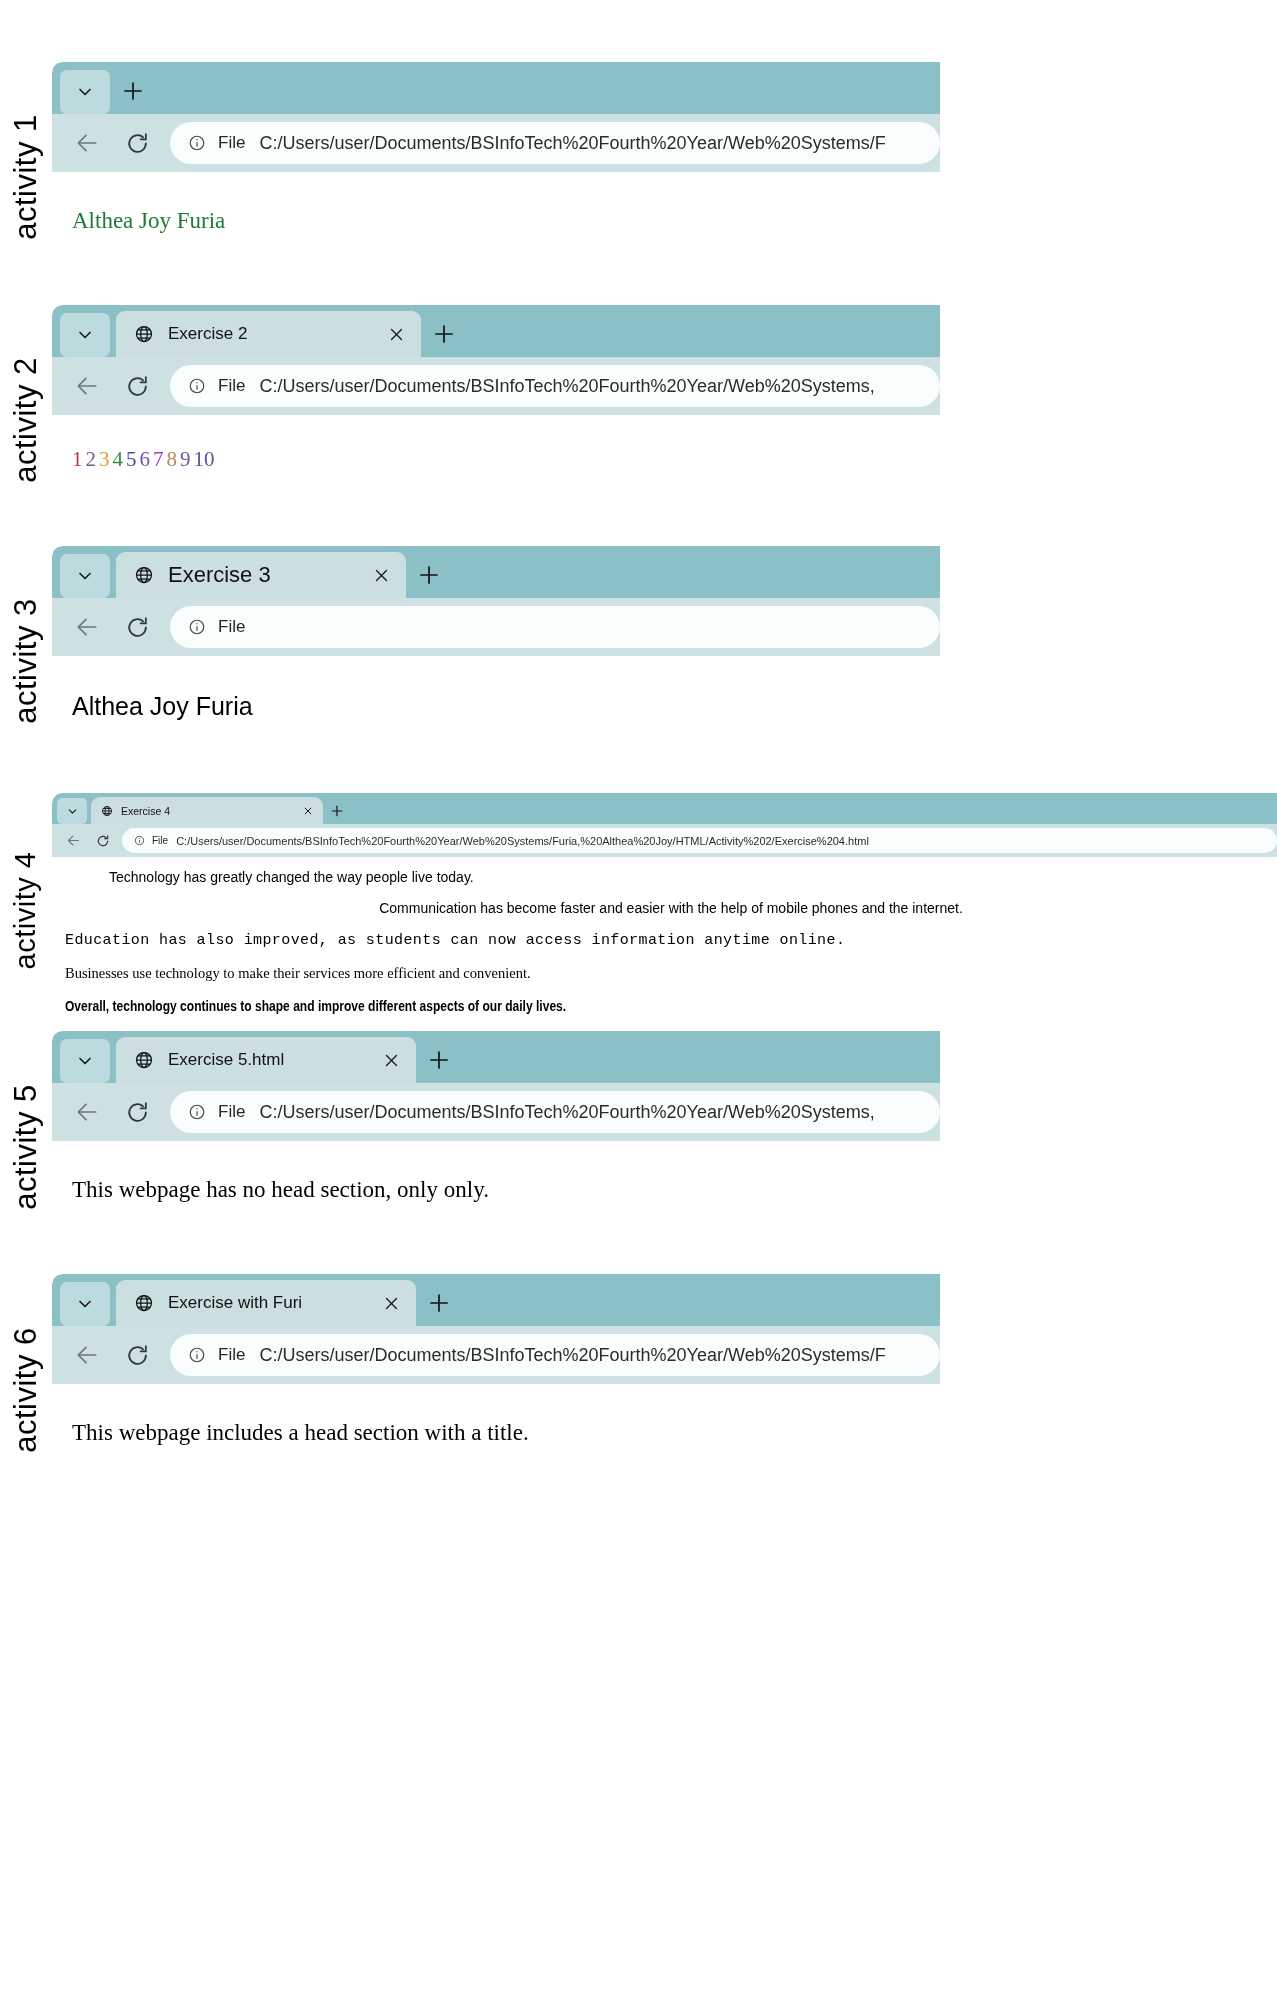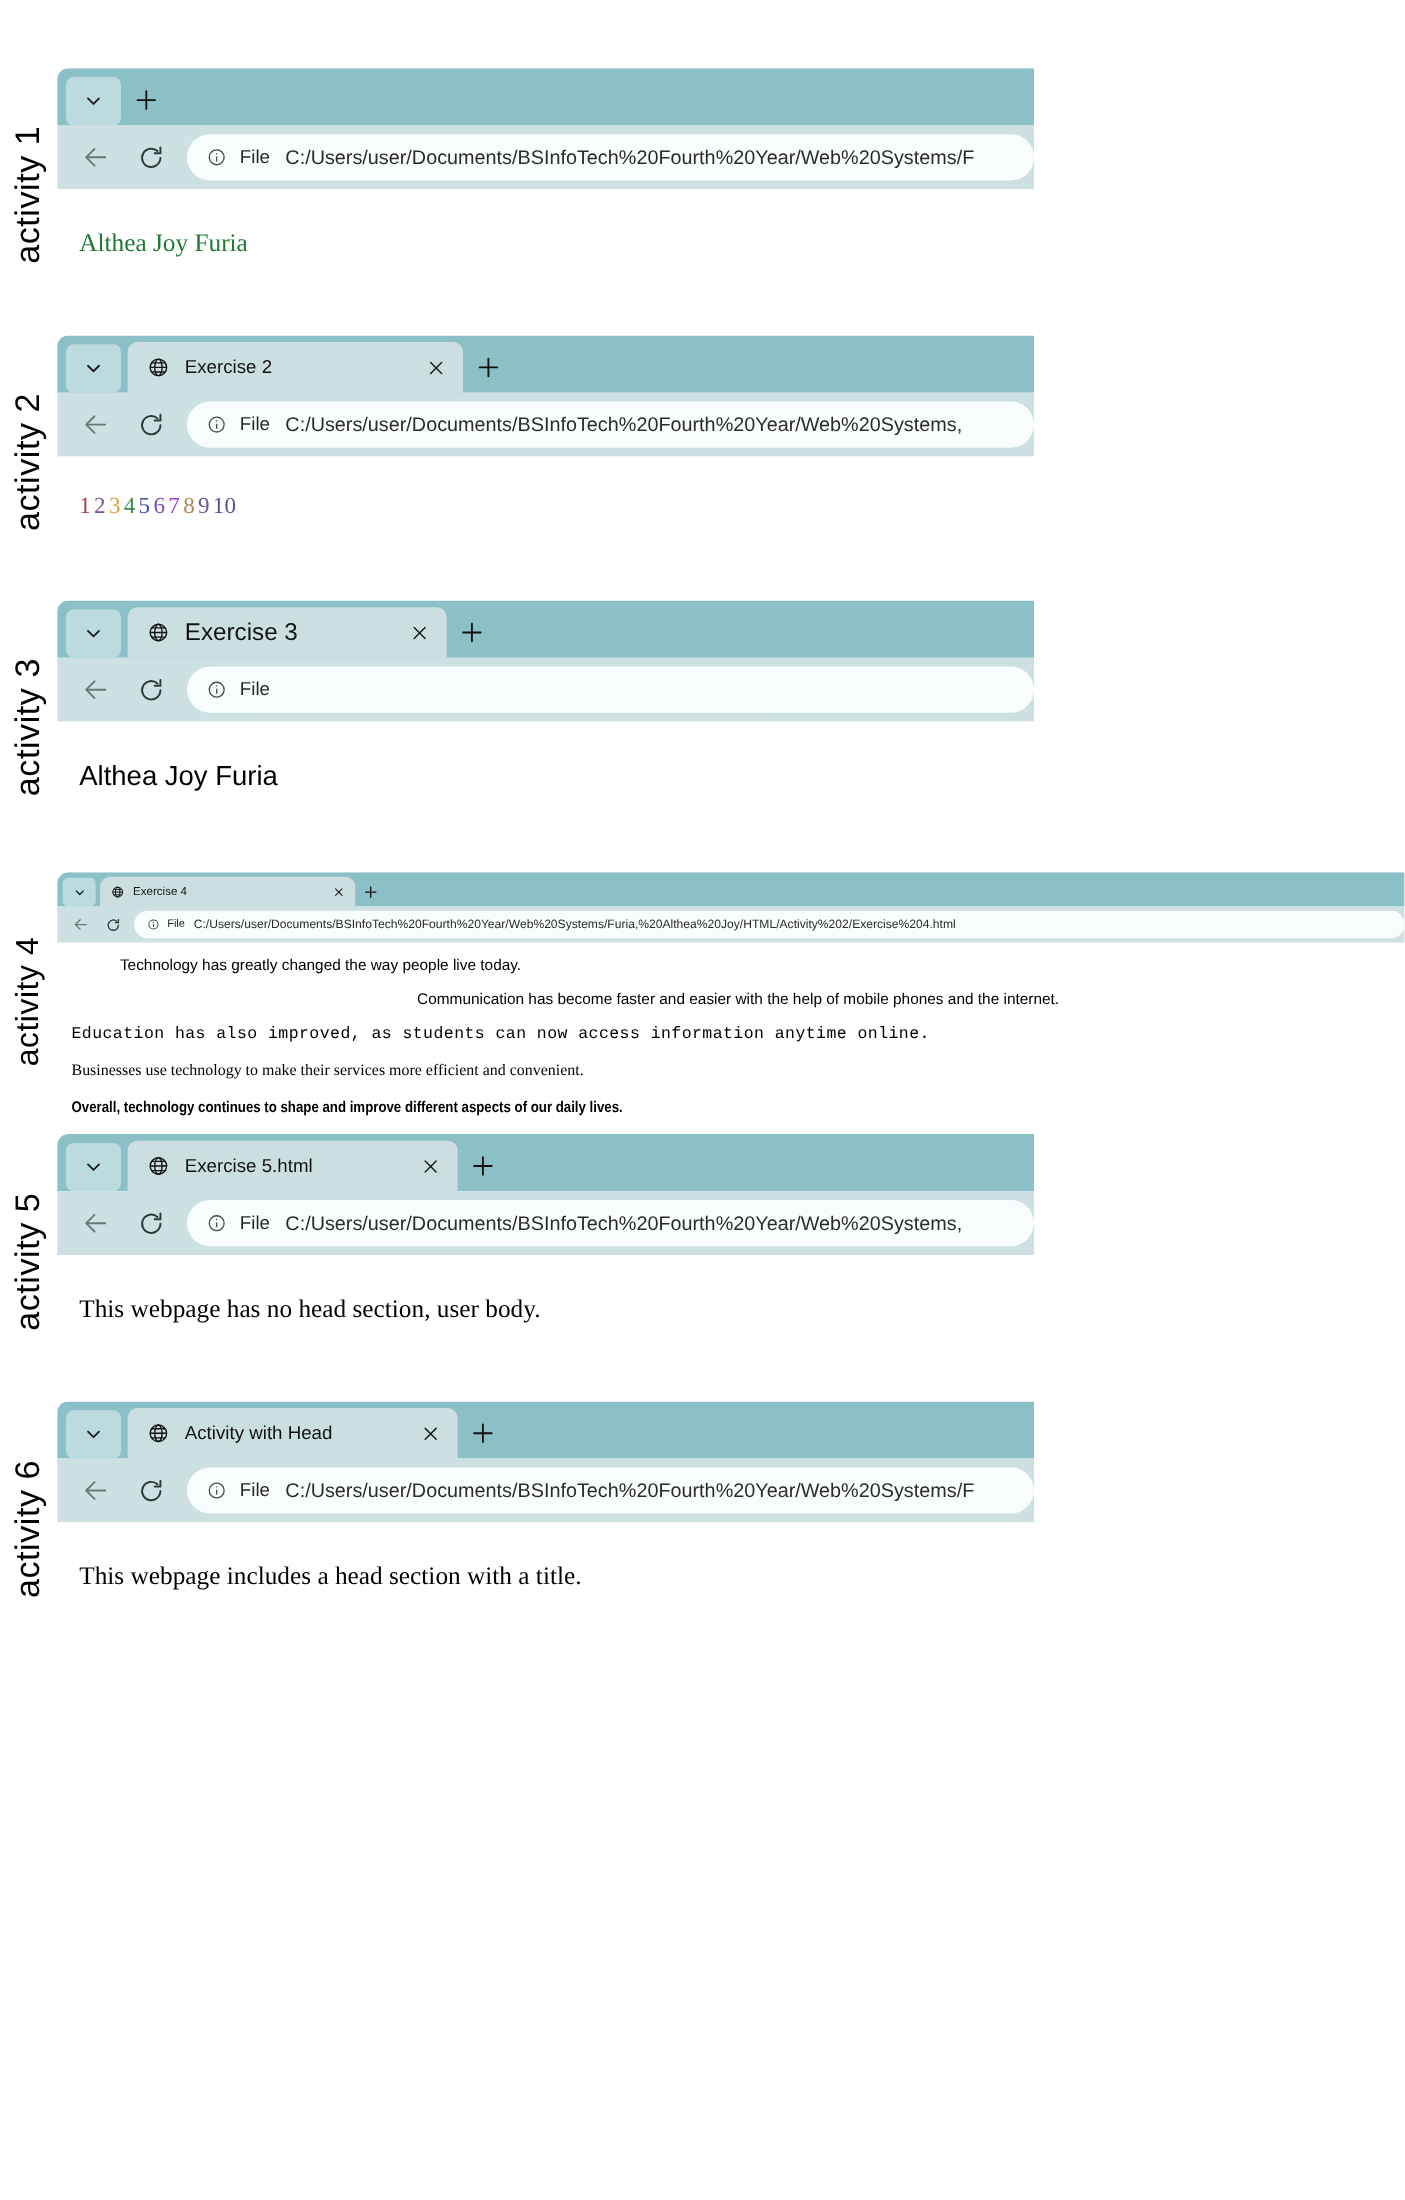--- a/index.html
+++ b/index.html
@@ -519,21 +519,21 @@
                 <circle cx="12" cy="12" r="9"></circle>
                 <line x1="12" y1="11" x2="12" y2="17"></line>
                 <circle cx="12" cy="7.6" r="0.9" fill="#4a4a4a" stroke="none"></circle>
               </svg>
           </span>
           <span class="file-lbl">File</span>
           <span class="url">C:/Users/user/Documents/BSInfoTech%20Fourth%20Year/Web%20Systems,</span>
         </div>
       </div>
       <div class="viewport">
-        <div class="content">This webpage has no head section, user body.</div>
+        <div class="content">This webpage has no head section, only only.</div>
       </div>
     </div>
   </div>
 
   <div class="activity" id="act6">
     <div class="act-label">
         <span>activity 6</span>
       </div>
     <div class="browser">
       <div class="tabstrip">
@@ -545,21 +545,21 @@
         <div class="tab">
           <span class="tab-globe globe">
             <svg width="20" height="20" viewBox="0 0 24 24" fill="none" stroke="#111" stroke-width="1.5">
                 <circle cx="12" cy="12" r="9"></circle>
                 <ellipse cx="12" cy="12" rx="4" ry="9"></ellipse>
                 <line x1="3" y1="12" x2="21" y2="12"></line>
                 <line x1="4.5" y1="7" x2="19.5" y2="7"></line>
                 <line x1="4.5" y1="17" x2="19.5" y2="17"></line>
               </svg>
           </span>
-          <span class="tab-title">Activity with Head</span>
+          <span class="tab-title">Exercise with Furi</span>
           <span class="tab-close ico">
             <svg width="17" height="17" viewBox="0 0 24 24" fill="none" stroke="#1b1b1b" stroke-width="1.9" stroke-linecap="round">
                 <line x1="5" y1="5" x2="19" y2="19"></line>
                 <line x1="19" y1="5" x2="5" y2="19"></line>
               </svg>
           </span>
         </div>
         <div class="newtab ico">
           <svg width="24" height="24" viewBox="0 0 24 24" fill="none" stroke="#111" stroke-width="1.7" stroke-linecap="round">
               <line x1="12" y1="4" x2="12" y2="20"></line>

